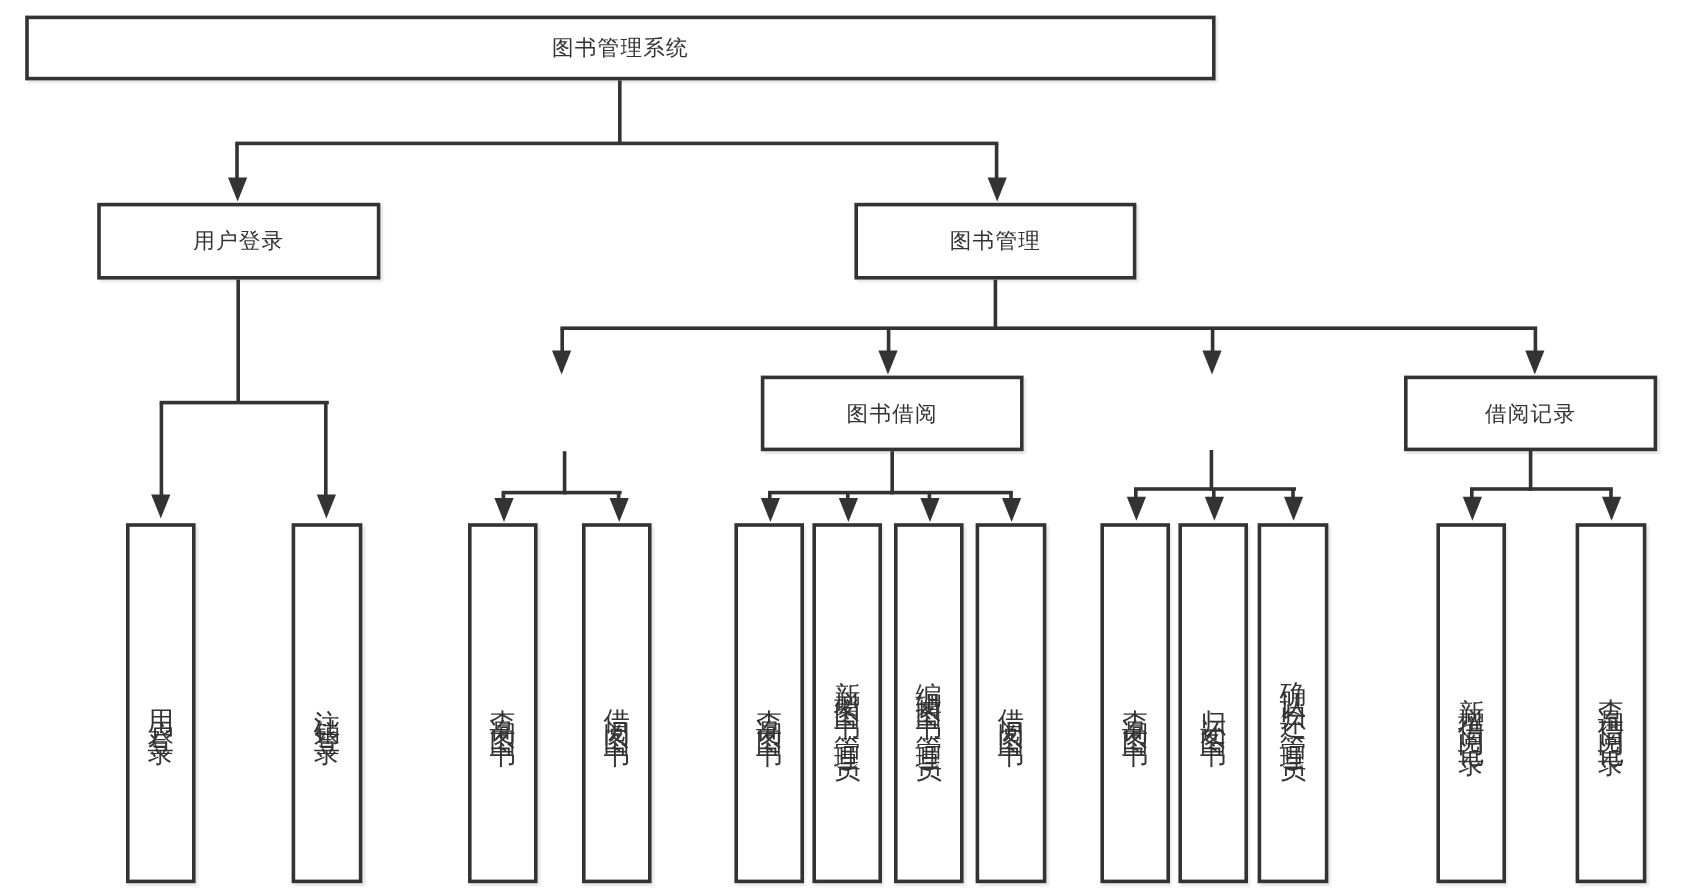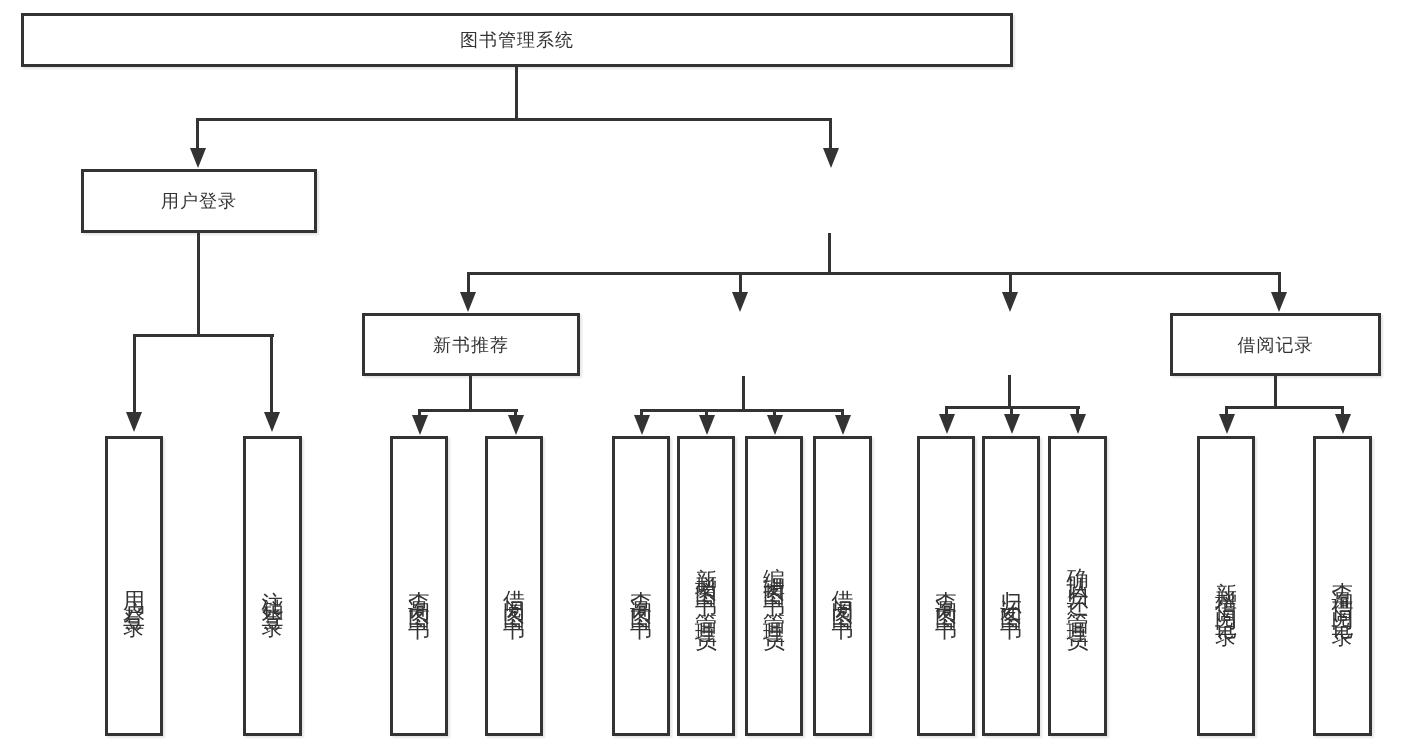--- a/index.html
+++ b/index.html
@@ -46,41 +46,44 @@
   <div class="ln" style="left:515px;top:67px;width:3px;height:53px"></div>
   <div class="ln" style="left:196px;top:118px;width:636px;height:3px"></div>
   <div class="ln" style="left:196px;top:120px;width:3px;height:30px"></div>
   <div class="ah" style="left:190px;top:148px"></div>
   <div class="ln" style="left:829px;top:120px;width:3px;height:30px"></div>
   <div class="ah" style="left:823px;top:148px"></div>
 
   <div class="box h" style="left:81px;top:169px;width:236px;height:64px">
     <span>用户登录</span>
   </div>
+  <div class="box h" style="left:712px;top:169px;width:235px;height:64px">
+    <span>图书管理</span>
+  </div>
 
   <div class="ln" style="left:197px;top:233px;width:3px;height:103px"></div>
   <div class="ln" style="left:133px;top:334px;width:141px;height:3px"></div>
   <div class="ln" style="left:133px;top:336px;width:3px;height:78px"></div>
   <div class="ah" style="left:126px;top:412px"></div>
   <div class="ln" style="left:270px;top:336px;width:3px;height:78px"></div>
   <div class="ah" style="left:264px;top:412px"></div>
 
   <div class="ln" style="left:828px;top:233px;width:3px;height:42px"></div>
   <div class="ln" style="left:467px;top:272px;width:814px;height:3px"></div>
   <div class="ln" style="left:467px;top:274px;width:3px;height:20px"></div>
   <div class="ah" style="left:460px;top:292px"></div>
   <div class="ln" style="left:739px;top:274px;width:3px;height:20px"></div>
   <div class="ah" style="left:732px;top:292px"></div>
   <div class="ln" style="left:1009px;top:274px;width:3px;height:20px"></div>
   <div class="ah" style="left:1002px;top:292px"></div>
   <div class="ln" style="left:1278px;top:274px;width:3px;height:20px"></div>
   <div class="ah" style="left:1271px;top:292px"></div>
 
-  <div class="box h" style="left:362px;top:313px;width:218px;height:63px">
-    <span>新书推荐</span>
+  <div class="box h" style="left:634px;top:313px;width:219px;height:63px">
+    <span>图书借阅</span>
   </div>
   <div class="box h" style="left:1170px;top:313px;width:211px;height:63px">
     <span>借阅记录</span>
   </div>
 
   <div class="ln" style="left:469px;top:376px;width:3px;height:36px"></div>
   <div class="ln" style="left:418px;top:409px;width:100px;height:3px"></div>
   <div class="ln" style="left:418px;top:411px;width:3px;height:6px"></div>
   <div class="ah" style="left:412px;top:415px"></div>
   <div class="ln" style="left:514px;top:411px;width:3px;height:6px"></div>

